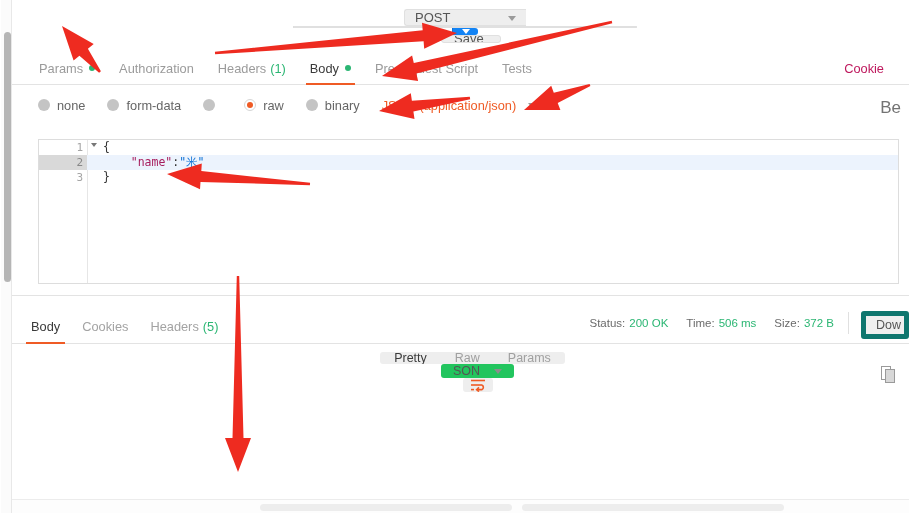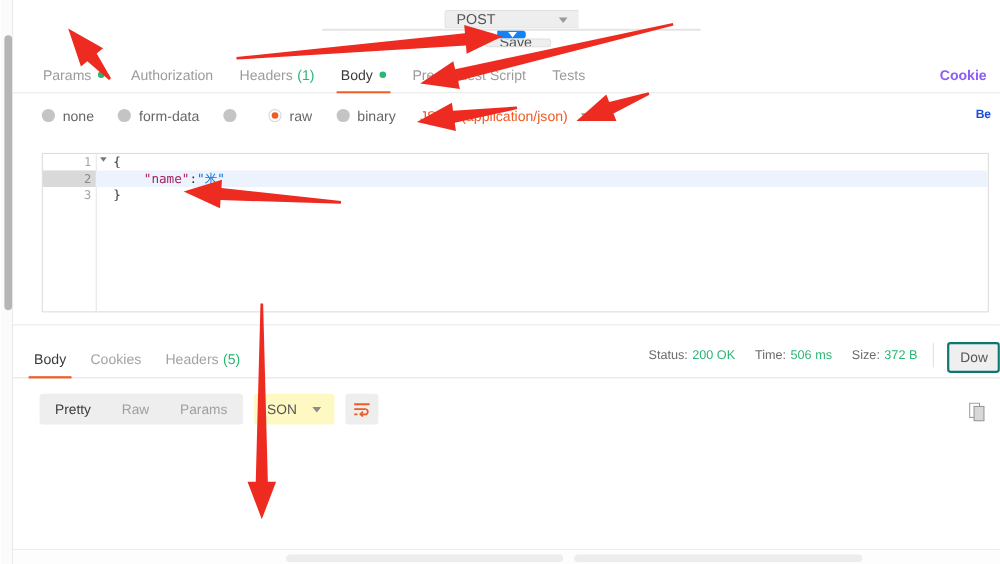--- a/index.html
+++ b/index.html
@@ -146,23 +146,23 @@
   }
   .dot {
     display: inline-block;
     width: 6px; height: 6px;
     border-radius: 50%;
     background: #2bb673;
     margin-left: 6px;
   }
   .tab-count { color: #2bb673; margin-left: 4px; }
   .cookies-link {
-    position: absolute; right: 12px; bottom: 8px;
-    color: #8b5cf6; font-size: 12.8px;
-    white-space: nowrap; cursor: pointer; font-weight: bold;
+    position: absolute; right: 25px; bottom: 8px;
+    color: #be185d; font-size: 12.8px;
+    white-space: nowrap; cursor: pointer;
   }
 
   
   .body-types {
     position: absolute;
     left: 0; top: 85px; right: 0; height: 40px;
     display: flex; align-items: center;
     padding-left: 26px;
     background: #ffffff;
   }
@@ -193,22 +193,22 @@
   }
   .ctype-caret {
     width: 0; height: 0;
     border-left: 4px solid transparent;
     border-right: 4px solid transparent;
     border-top: 5px solid #9a9a9a;
     margin-left: 12px;
   }
   .beautify-link {
     position: absolute; right: 8px; top: 13px;
-    color: #1d4ed8; font-size: 11px;
-    white-space: nowrap; cursor: pointer; font-weight: bold;
+    color: #737373; font-size: 17px;
+    white-space: nowrap; cursor: pointer;
   }
 
   
   .editor {
     position: absolute;
     background: #ffffff;
     border: 1px solid #dddddd;
     overflow: hidden;
     font-family: "DejaVu Sans Mono", monospace;
     font-size: 11.5px;
@@ -291,54 +291,55 @@
   .meta-val { color: #2bb673; }
   .meta-divider {
     width: 1px; height: 22px;
     background: #e0e0e0;
     margin-left: 14px;
   }
   .download-btn {
     position: absolute; right: 0; bottom: 4px;
     height: 28px; width: 48px;
     background: #efefef;
-    border: 2px solid #0f766e;
+    border: 5px solid #0f766e;
     border-radius: 3px;
     display: flex; align-items: center;
     padding-left: 10px;
     color: #555555; font-size: 12.5px;
     white-space: nowrap; overflow: hidden;
     cursor: pointer;
   }
 
   .res-toolbar {
     position: absolute;
     left: 0; top: 56px; right: 0; height: 40px;
     display: flex; align-items: center;
     padding-left: 24px;
+    flex-direction: column;
   }
   .seg-group {
     display: flex;
     background: #eeeeee;
     border-radius: 3px;
     height: 28px;
     overflow: hidden;
   }
   .seg {
     display: flex; align-items: center;
     padding: 0 14px;
     font-size: 12.5px;
     color: #a0a0a0;
     cursor: pointer;
   }
   .seg.active { color: #3a3a3a; }
   .fmt-select {
     margin-left: 10px;
     height: 28px;
-    background: #fef9c3;
+    background: #22c55e;
     border-radius: 3px;
     display: flex; align-items: center;
     padding: 0 12px;
     font-size: 12.5px; color: #555555;
     cursor: pointer;
   }
   .fmt-caret {
     width: 0; height: 0;
     border-left: 4px solid transparent;
     border-right: 4px solid transparent;

